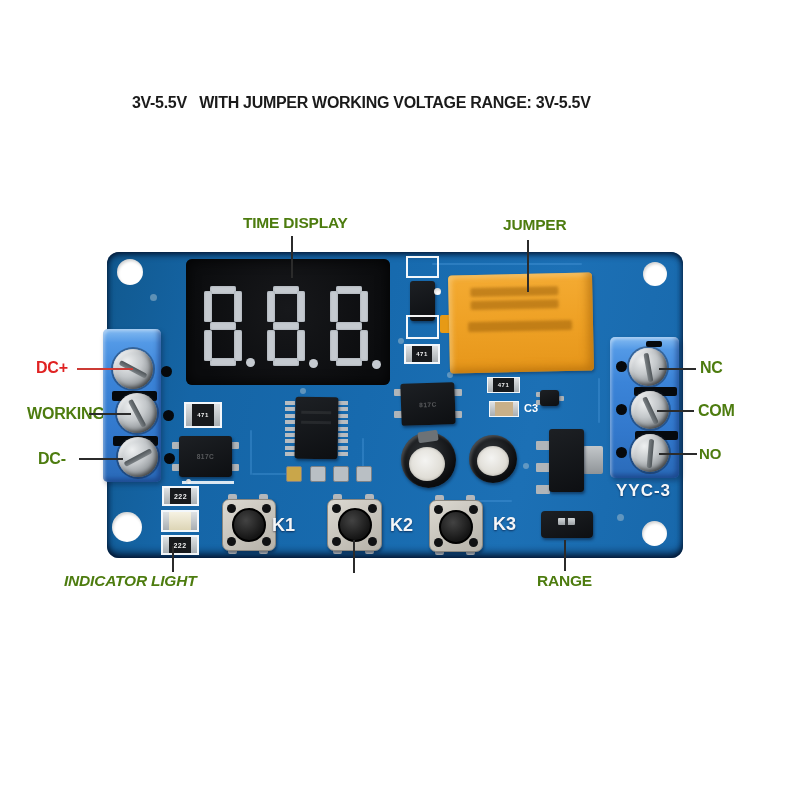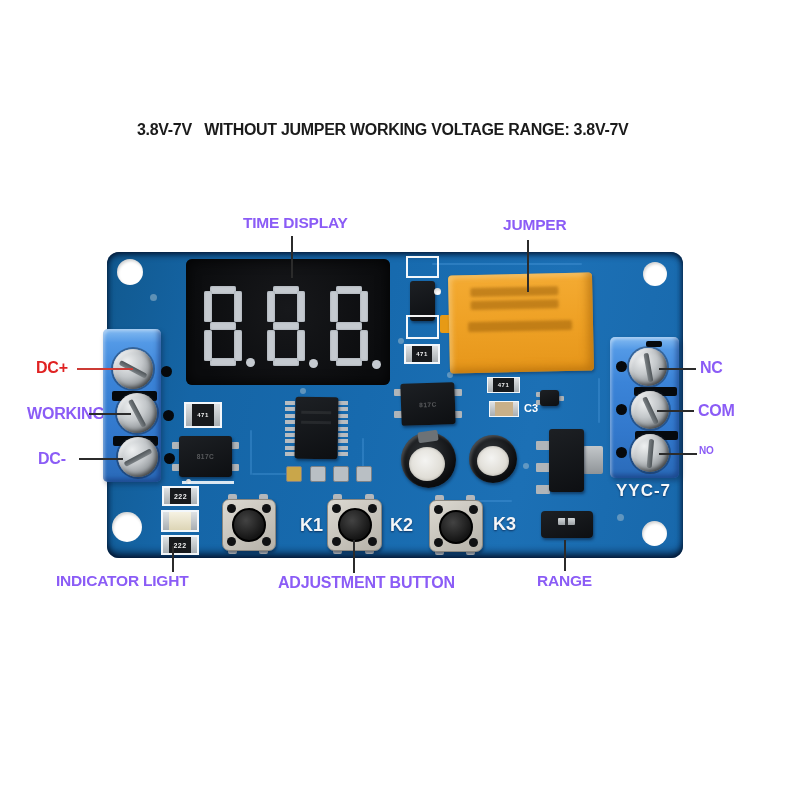--- a/index.html
+++ b/index.html
@@ -1,20 +1,20 @@
 <!DOCTYPE html>
 <html><head>
 <meta charset="utf-8">
 <style>
   html,body{margin:0;padding:0;background:#fff;}
   #stage{position:relative;width:800px;height:800px;background:#ffffff;overflow:hidden;
          font-family:"Liberation Sans",sans-serif;}
   .a{position:absolute;}
   .hdr{font-weight:bold;font-size:16px;letter-spacing:-0.3px;color:#1b1b1b;white-space:pre;}
-  .lbl{font-weight:bold;font-size:15.5px;letter-spacing:-0.2px;color:#8b5cf6;white-space:pre;}
+  .lbl{font-weight:bold;font-size:15.5px;letter-spacing:-0.2px;color:#4d7c0f;white-space:pre;}
   .red{color:#e02222;}
   .cline{background:#2b2b2b;}
   .rline{background:#cc3b35;}
 
   
   #board{left:107px;top:252px;width:576px;height:306px;border-radius:12px;
     background:linear-gradient(103deg,#11598f 0%,#1565a6 18%,#176aae 45%,#1c70b5 72%,#1868ab 100%);
     box-shadow:inset 0 5px 7px -3px rgba(2,16,40,.95), inset 0 -8px 9px -4px rgba(2,16,40,.95),
                inset 4px 0 6px -3px rgba(2,16,40,.6), inset -4px 0 6px -3px rgba(2,16,40,.6);}
   .mhole{border-radius:50%;background:#fff;box-shadow:inset 1px 2px 3px rgba(0,0,0,.18);}
@@ -86,32 +86,31 @@
 
   #modelbox{left:35px;top:727px;width:156px;height:36px;background:#fff;border:2px solid #3a3a3a;
     box-shadow:3px 3px 2px #c9c9c9;display:flex;align-items:center;justify-content:center;}
   #modelbox span{font-weight:bold;font-size:17px;color:#1a1a1a;letter-spacing:-0.2px;}
 </style>
 </head>
 <body>
 
 <div id="stage">
 
-  <div class="a hdr" style="left:137px;top:121px;">3.8V-7V   WITHOUT JUMPER WORKING VOLTAGE RANGE: 3.8V-7V</div>
+  <div class="a hdr" style="left:132px;top:94px;">3V-5.5V   WITH JUMPER WORKING VOLTAGE RANGE: 3V-5.5V</div>
 
   <div class="a lbl" style="left:243px;top:214px;">TIME DISPLAY</div>
   <div class="a lbl" style="left:503px;top:216px;">JUMPER</div>
   <div class="a lbl red" style="left:36px;top:359px;font-size:16px;">DC+</div>
   <div class="a lbl" style="left:27px;top:405px;font-size:16px;">WORKING</div>
   <div class="a lbl" style="left:38px;top:450px;font-size:16px;">DC-</div>
   <div class="a lbl" style="left:700px;top:359px;font-size:16px;">NC</div>
   <div class="a lbl" style="left:698px;top:402px;font-size:16px;">COM</div>
-  <div class="a lbl" style="left:699px;top:445px;font-size:10px;">NO</div>
-  <div class="a lbl" style="left:56px;top:572px;">INDICATOR LIGHT</div>
-  <div class="a lbl" style="left:278px;top:574px;font-size:16px;">ADJUSTMENT BUTTON</div>
+  <div class="a lbl" style="left:699px;top:445px;font-size:15px;">NO</div>
+  <div class="a lbl" style="left:64px;top:572px;font-style:italic;">INDICATOR LIGHT</div>
   <div class="a lbl" style="left:537px;top:572px;">RANGE</div>
 
   <div class="a" id="board"></div>
 
   <div class="a mhole" style="left:117px;top:259px;width:26px;height:26px;"></div>
   <div class="a mhole" style="left:643px;top:262px;width:24px;height:24px;"></div>
   <div class="a mhole" style="left:112px;top:512px;width:30px;height:30px;"></div>
   <div class="a mhole" style="left:642px;top:521px;width:25px;height:25px;"></div>
   <div class="a via" style="left:150px;top:294px;width:7px;height:7px;"></div>
   <div class="a via" style="left:617px;top:514px;width:7px;height:7px;"></div>
@@ -274,21 +273,21 @@
   <div class="a screw" style="left:631px;top:391px;width:38px;height:38px;">
       <div class="slot" style="transform:rotate(65deg);"></div>
     </div>
   <div class="a screw" style="left:631px;top:434px;width:38px;height:38px;">
       <div class="slot" style="transform:rotate(95deg);"></div>
     </div>
   <div class="a phole" style="left:616px;top:361px;width:11px;height:11px;"></div>
   <div class="a phole" style="left:616px;top:404px;width:11px;height:11px;"></div>
   <div class="a phole" style="left:616px;top:447px;width:11px;height:11px;"></div>
 
-  <div class="a" style="left:616px;top:481px;color:#f5f7f9;font-weight:bold;font-size:17px;letter-spacing:1px;text-shadow:0 1px 2px rgba(0,0,30,.5);">YYC-7</div>
+  <div class="a" style="left:616px;top:481px;color:#f5f7f9;font-weight:bold;font-size:17px;letter-spacing:1px;text-shadow:0 1px 2px rgba(0,0,30,.5);">YYC-3</div>
 
   <div class="a mhole" style="left:186px;top:479px;width:5px;height:5px;"></div>
   <div class="a silk" style="left:162px;top:486px;width:33px;height:16px;">
     <div class="smdbody">
         <span class="mcap"></span>
         <span class="mmid" style="font-size:7px;">222</span>
         <span class="mcap"></span>
       </div>
   </div>
   <div class="a silk" style="left:161px;top:510px;width:34px;height:18px;">
@@ -310,21 +309,21 @@
   <div class="a btnleg" style="left:259px;top:494px;width:9px;height:8px;"></div>
   <div class="a btnleg" style="left:228px;top:546px;width:9px;height:8px;"></div>
   <div class="a btnleg" style="left:259px;top:546px;width:9px;height:8px;"></div>
   <div class="a btnbase" style="left:222px;top:499px;width:52px;height:50px;">
     <div class="a btndot" style="left:4px;top:4px;width:9px;height:9px;"></div>
     <div class="a btndot" style="right:4px;top:4px;width:9px;height:9px;"></div>
     <div class="a btndot" style="left:4px;bottom:4px;width:9px;height:9px;"></div>
     <div class="a btndot" style="right:4px;bottom:4px;width:9px;height:9px;"></div>
     <div class="a btncap" style="left:9px;top:8px;width:30px;height:30px;"></div>
   </div>
-  <div class="a ksilk" style="left:300px;top:515px;text-align:center;">K1</div>
+  <div class="a ksilk" style="left:272px;top:515px;text-align:center;">K1</div>
 
   <div class="a btnleg" style="left:333px;top:494px;width:9px;height:8px;"></div>
   <div class="a btnleg" style="left:365px;top:494px;width:9px;height:8px;"></div>
   <div class="a btnleg" style="left:333px;top:546px;width:9px;height:8px;"></div>
   <div class="a btnleg" style="left:365px;top:546px;width:9px;height:8px;"></div>
   <div class="a btnbase" style="left:327px;top:499px;width:53px;height:50px;">
     <div class="a btndot" style="left:4px;top:4px;width:9px;height:9px;"></div>
     <div class="a btndot" style="right:4px;top:4px;width:9px;height:9px;"></div>
     <div class="a btndot" style="left:4px;bottom:4px;width:9px;height:9px;"></div>
     <div class="a btndot" style="right:4px;bottom:4px;width:9px;height:9px;"></div>

